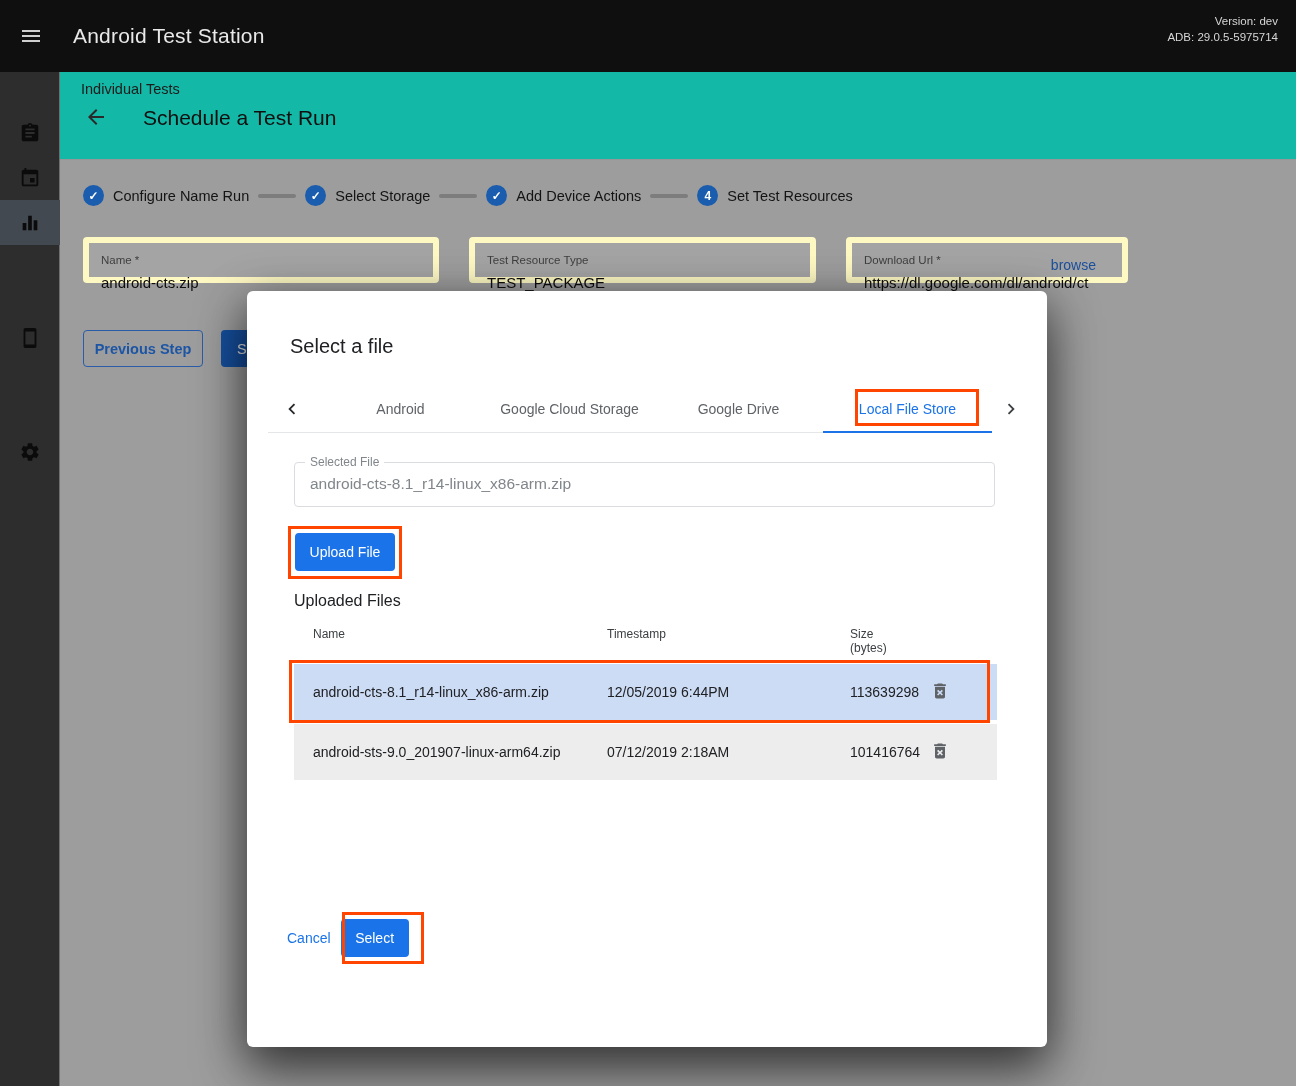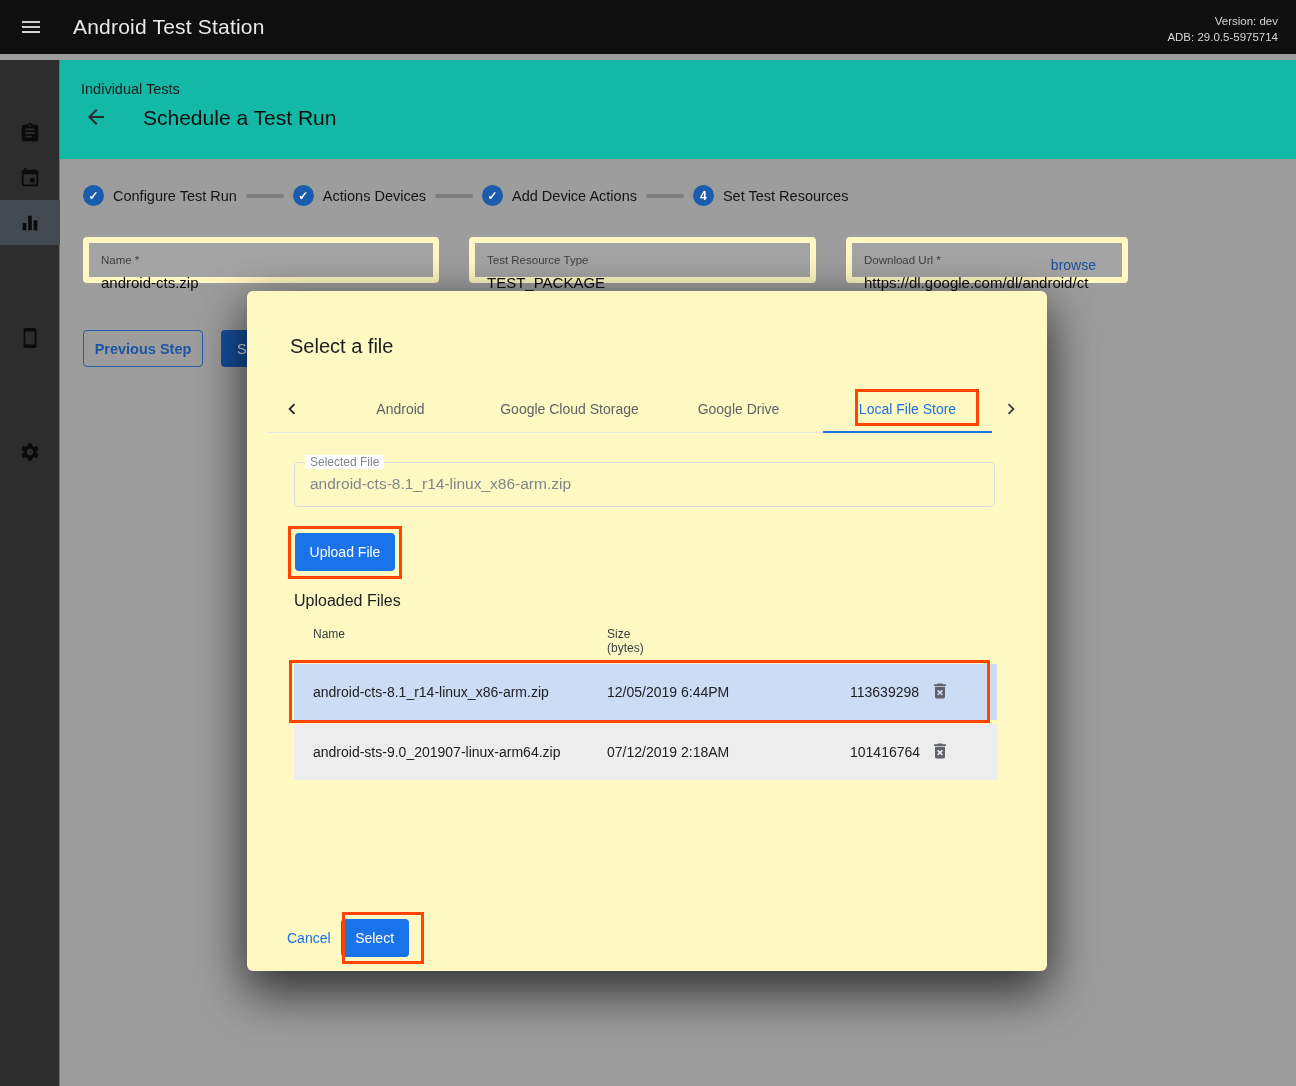--- a/index.html
+++ b/index.html
@@ -4,21 +4,21 @@
 <style>
   * { box-sizing: border-box; margin: 0; padding: 0; }
   html,body { width:1296px; height:1086px; }
   body {
     position: relative;
     background: #9d9d9d;
     font-family: "Liberation Sans", sans-serif;
     overflow: hidden;
   }
   
-  .appbar { position:absolute; top:0; left:0; width:1296px; height:54px; background:#0f0f0f; display:flex; align-items:center; z-index:5; }
+  .appbar { position:absolute; top:0; left:0; width:1296px; height:72px; background:#0f0f0f; display:flex; align-items:center; z-index:5; }
   .menu-btn { margin-left:19px; width:24px; height:24px; cursor:pointer; }
   .menu-btn svg { fill:#cfcfcf; width:24px; height:24px; }
   .appbar-title { color:#e9e9e9; font-size:21px; margin-left:30px; letter-spacing:0.2px; }
   .appbar-meta { position:absolute; right:18px; top:13px; text-align:right; color:#d6d6d6; font-size:11.5px; line-height:16px; }
   
   .sidebar { position:absolute; top:60px; left:0; width:60px; height:1026px; background:#2d2d2d; border-right:1px solid #6f6f6f; z-index:4; }
   .side-item { position:absolute; left:0; width:60px; height:45px; display:flex; align-items:center; justify-content:center; cursor:pointer; }
   .side-item svg { width:22px; height:22px; fill:#0b0b0b; }
   .side-item.active { background:#424950; }
   
@@ -40,21 +40,21 @@
   .field-value { font-size:15px; color:#0d0d0d; margin-top:8px; white-space:nowrap; overflow:hidden; }
   .f-name { width:356px; }
   .f-type { width:347px; }
   .f-url  { width:282px; }
   .f-url .field-value { width:250px; }
   .browse-link { position:absolute; right:26px; top:14px; font-size:14px; font-weight:500; color:#1b4f9c; cursor:pointer; }
   
   .prev-btn { position:absolute; top:330px; left:83px; width:120px; height:37px; border:1px solid #2a5ca8; border-radius:4px; background:transparent; color:#1d55a5; font-size:14.5px; font-weight:700; font-family:inherit; display:flex; align-items:center; justify-content:center; cursor:pointer; }
   .partial-btn { position:absolute; top:330px; left:221px; width:140px; height:37px; background:#164f9e; border:none; border-radius:4px; color:#e9e9e9; font-size:14.5px; font-weight:500; font-family:inherit; display:flex; align-items:center; padding-left:16px; z-index:1; cursor:pointer; }
   
-  .modal { position:absolute; left:247px; top:291px; width:800px; height:680px; background:#fef9c3; border-radius:6px; z-index:10; box-shadow: 0 25px 50px rgba(0,0,0,0.5), 0 8px 45px rgba(0,0,0,0.35); }
+  .modal { position:absolute; left:247px; top:291px; width:800px; height:756px; background:#ffffff; border-radius:6px; z-index:10; box-shadow: 0 25px 50px rgba(0,0,0,0.5), 0 8px 45px rgba(0,0,0,0.35); }
   .dlg-title { position:absolute; left:43px; top:44px; font-size:20px; color:#202124; }
   .tabbar { position:absolute; left:21px; top:94px; width:724px; height:48px; border-bottom:1px solid #e4e6e8; display:flex; align-items:stretch; }
   .tab-nav { width:48px; display:flex; align-items:center; justify-content:center; cursor:pointer; }
   .tab-nav svg { width:22px; height:22px; fill:#26282b; }
   .tab-next { position:absolute; left:748px; top:94px; width:32px; height:48px; display:flex; align-items:center; justify-content:center; cursor:pointer; }
   .tab-next svg { width:22px; height:22px; fill:#3c4043; }
   .tab { position:relative; width:169px; display:flex; align-items:center; justify-content:center; font-size:14px; font-weight:500; color:#5f6368; cursor:pointer; white-space:nowrap; }
   .tab.active { color:#1a73e8; }
   .tab.active::after { content:""; position:absolute; left:0; right:0; bottom:-1px; height:2px; background:#1a73e8; }
   .sel-field { position:absolute; left:47px; top:171px; width:701px; height:45px; border:1px solid #dadce0; border-radius:4px; }
@@ -134,28 +134,28 @@
       </svg>
   </div>
   <div class="page-title">Schedule a Test Run</div>
 </div>
 
 <div class="stepper">
   <div class="step">
     <div class="step-circle">
         <span>✓</span>
       </div>
-    <div class="step-label">Configure Test Run</div>
+    <div class="step-label">Configure Name Run</div>
   </div>
   <div class="connector"></div>
   <div class="step">
     <div class="step-circle">
         <span>✓</span>
       </div>
-    <div class="step-label">Actions Devices</div>
+    <div class="step-label">Select Storage</div>
   </div>
   <div class="connector"></div>
   <div class="step">
     <div class="step-circle">
         <span>✓</span>
       </div>
     <div class="step-label">Add Device Actions</div>
   </div>
   <div class="connector"></div>
   <div class="step">
@@ -210,20 +210,21 @@
     <div class="sel-value">android-cts-8.1_r14-linux_x86-arm.zip</div>
   </div>
 
   <button class="upload-btn">Upload File</button>
 
   <div class="uploaded-heading">Uploaded Files</div>
 
   <div class="file-table">
     <div class="thead">
       <div class="c-name">Name</div>
+      <div class="c-ts">Timestamp</div>
       <div class="c-size">
         <div>Size</div>
         <div>(bytes)</div>
       </div>
     </div>
     <div class="frow selected">
       <div class="c-name">android-cts-8.1_r14-linux_x86-arm.zip</div>
       <div class="c-ts">12/05/2019 6:44PM</div>
       <div class="c-size">113639298</div>
       <button class="del-btn">

